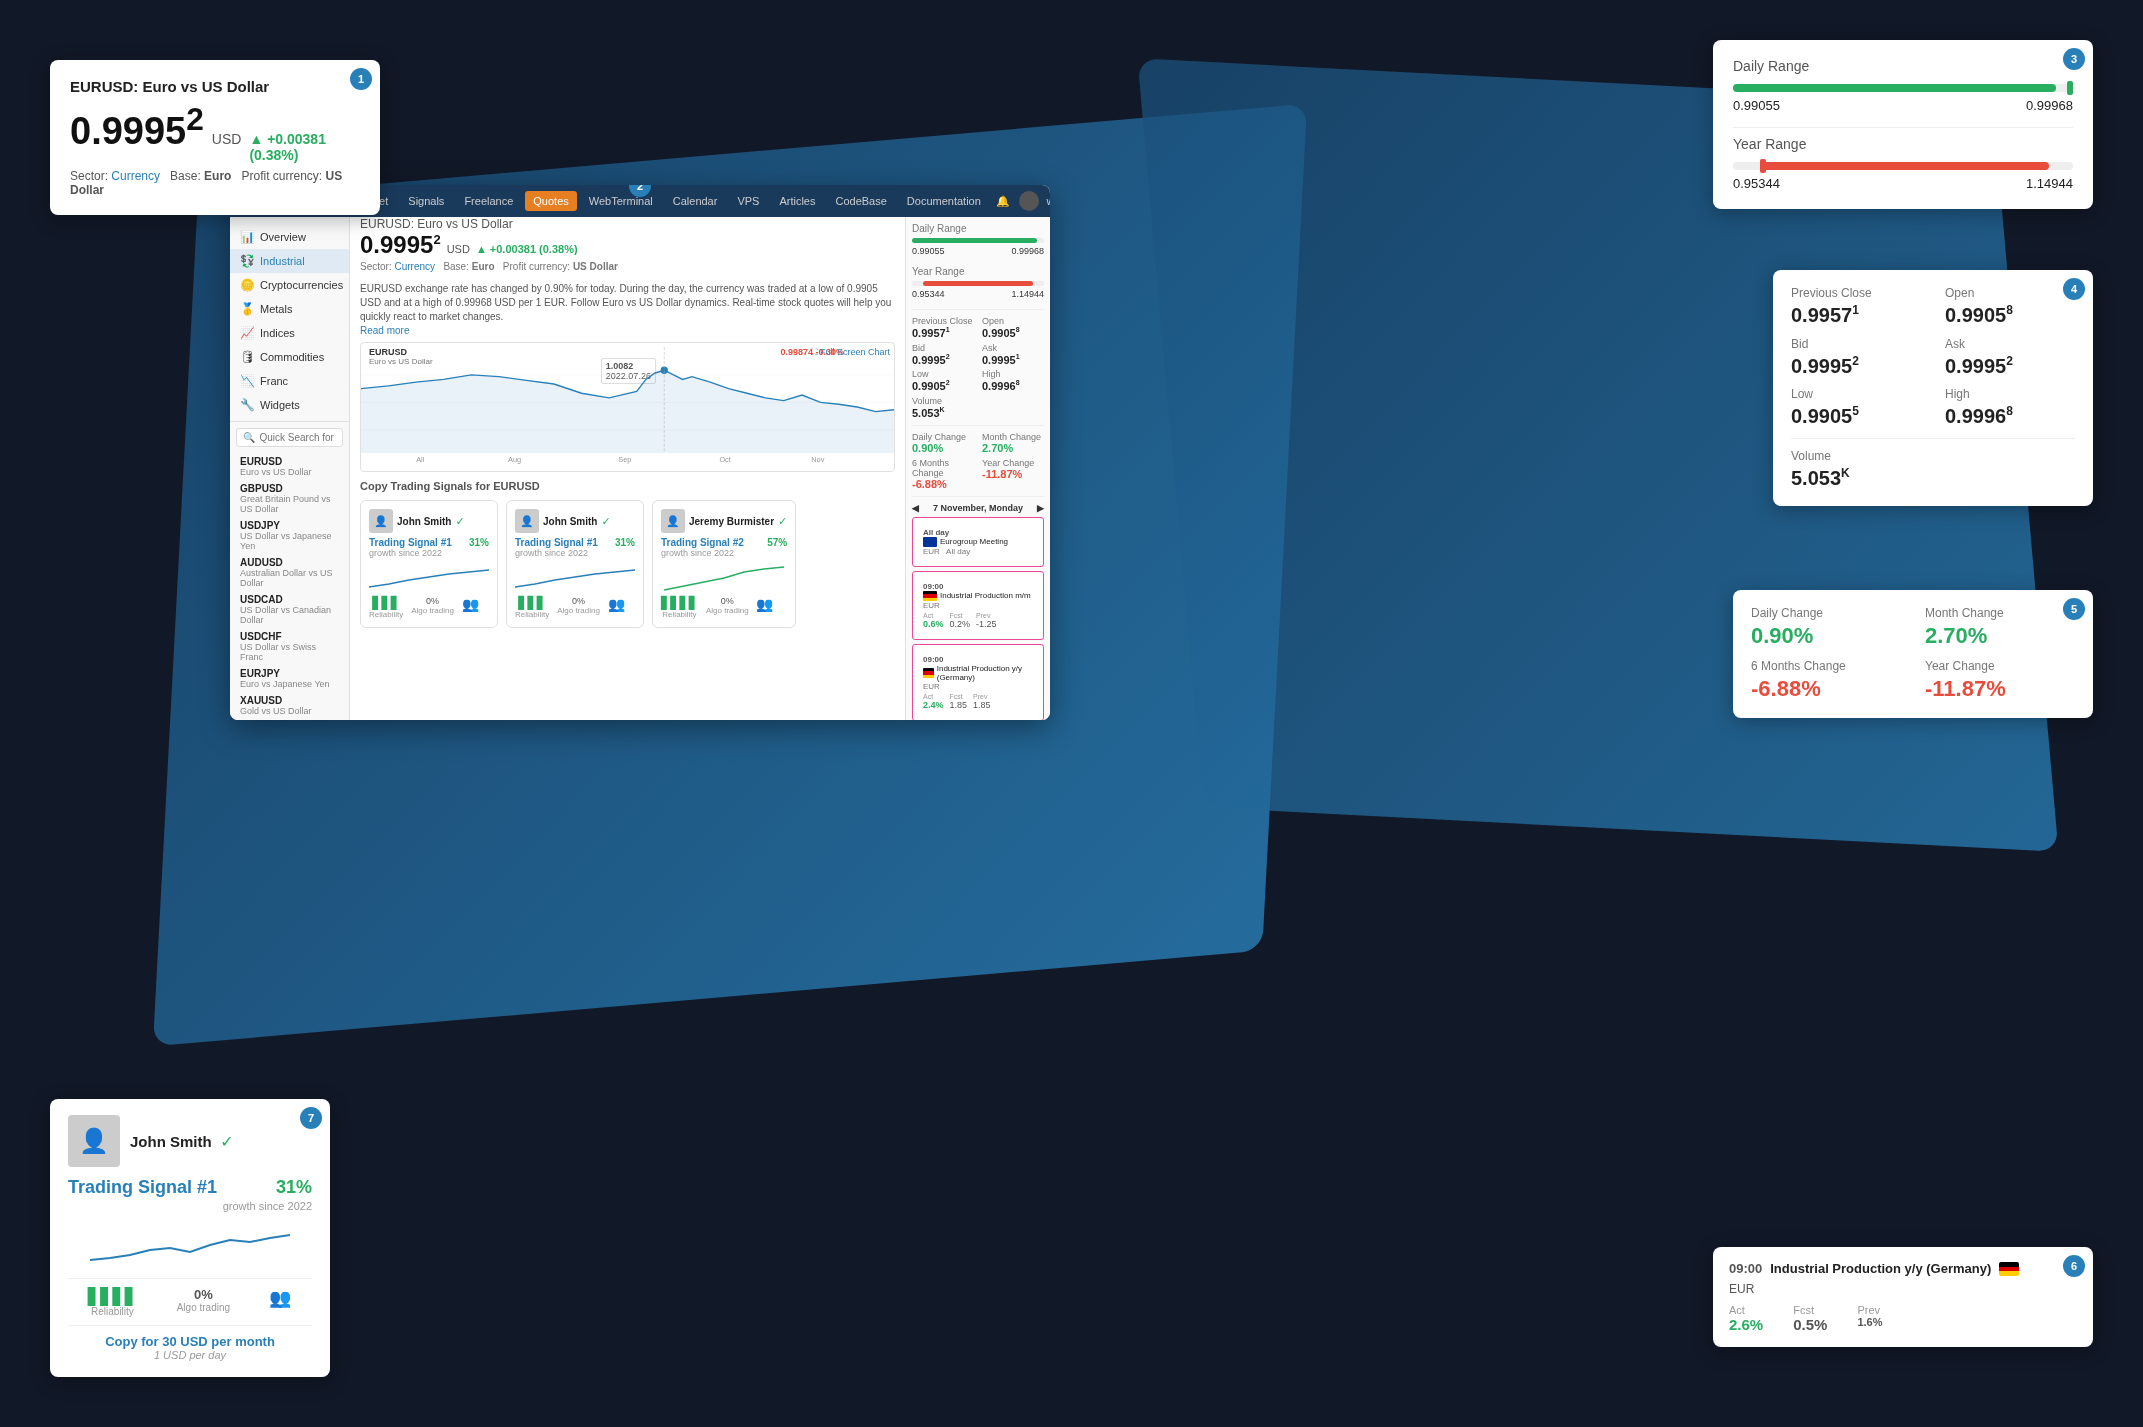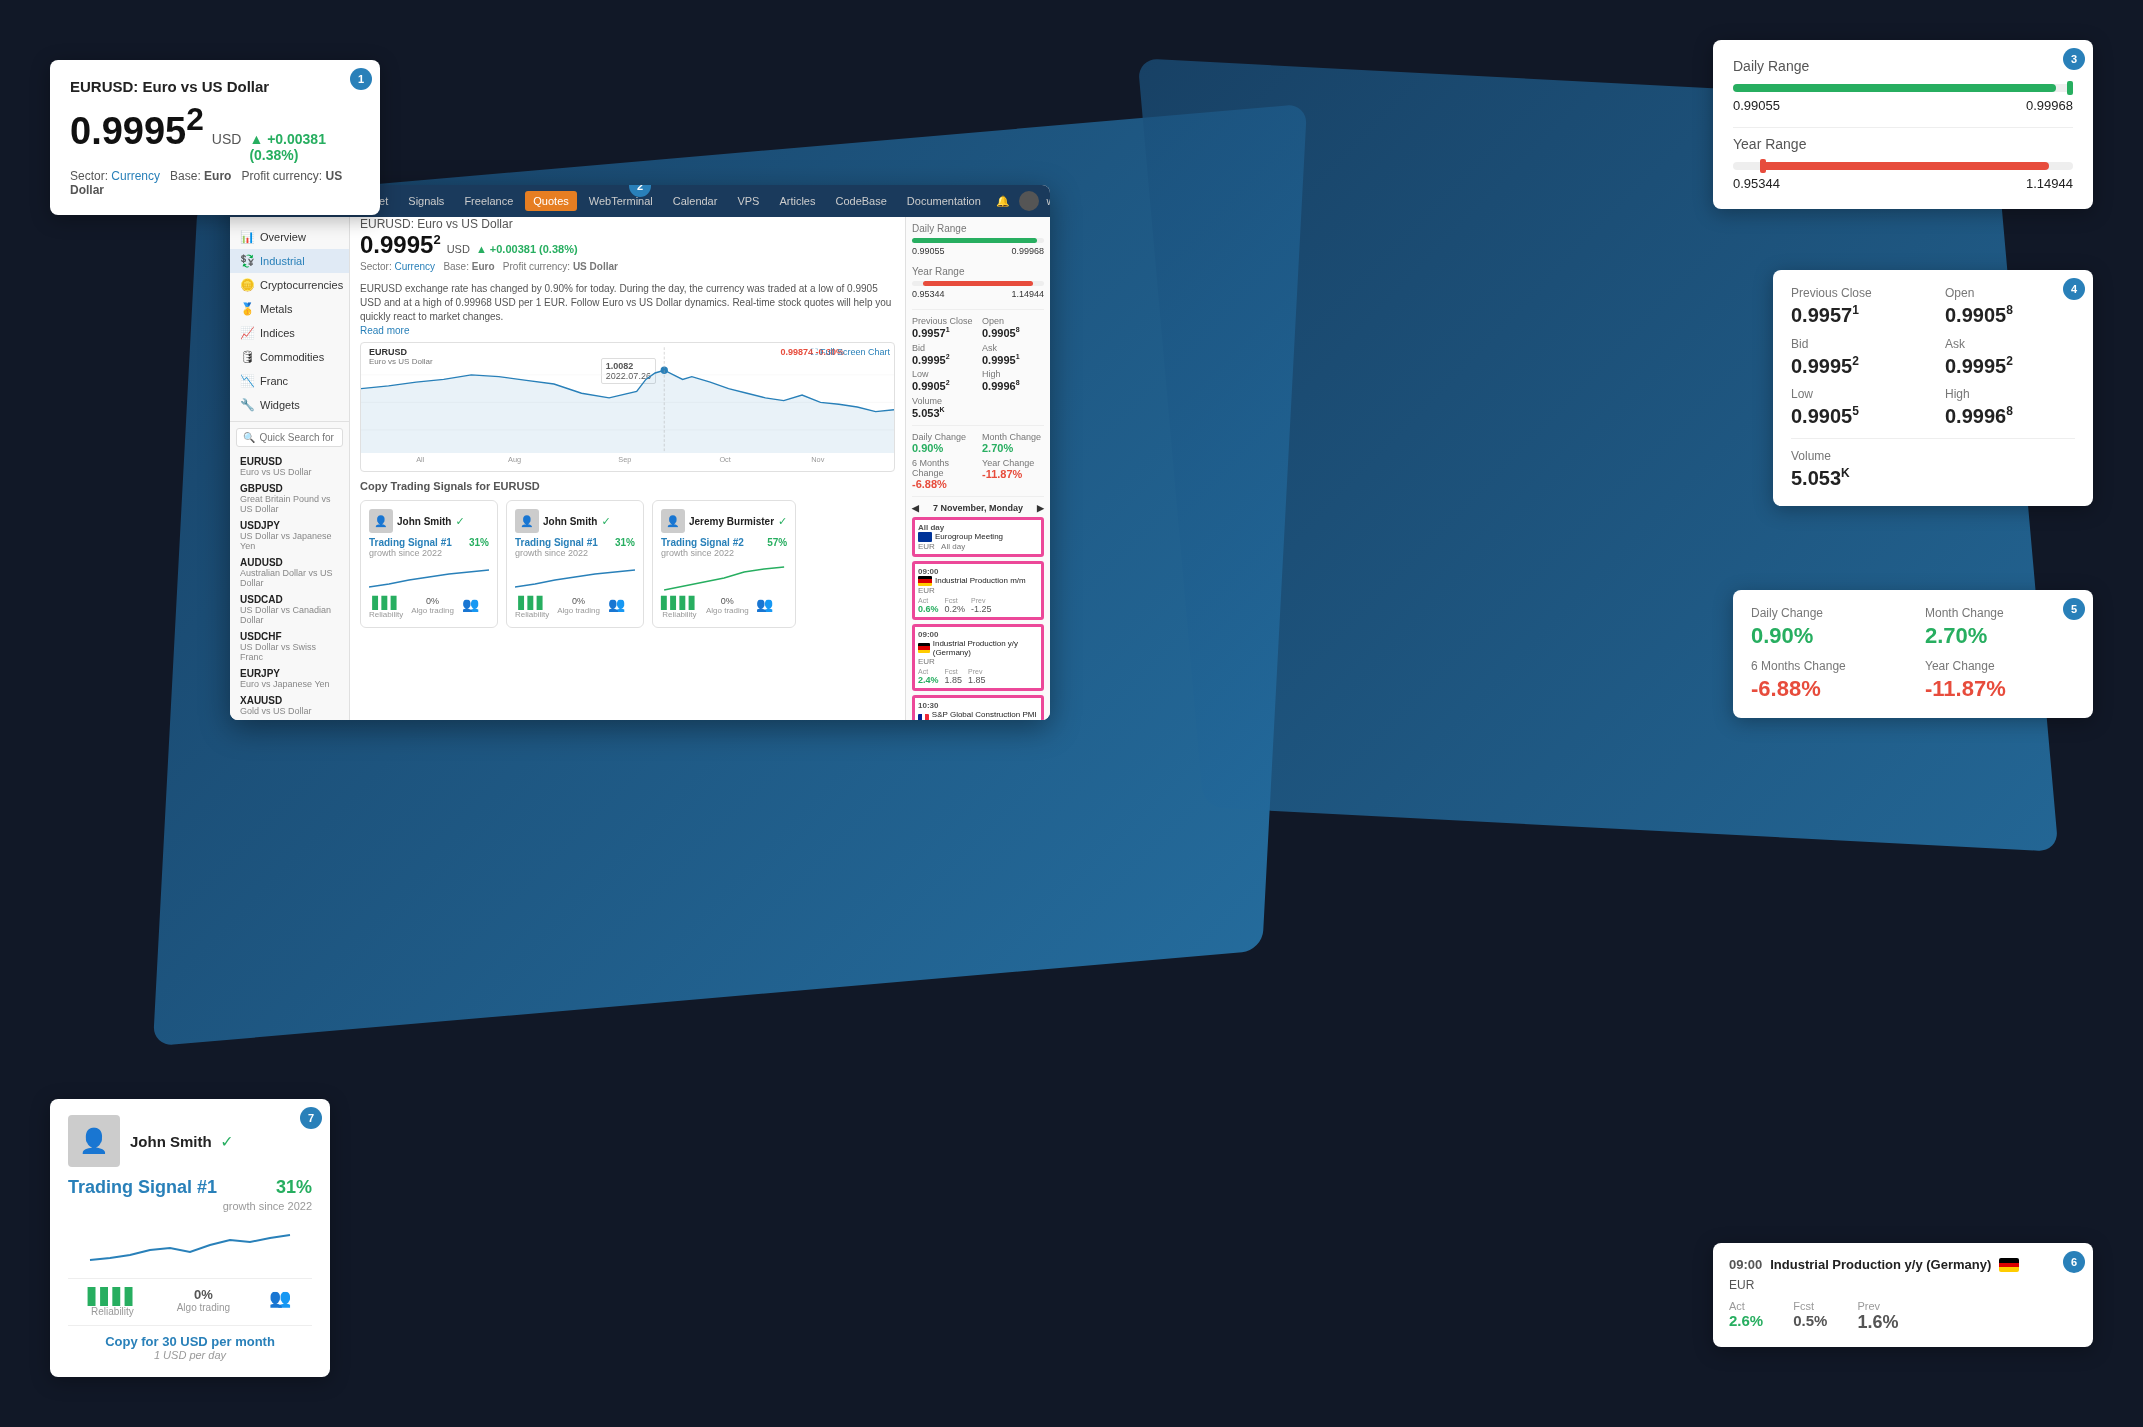--- a/index.html
+++ b/index.html
@@ -267,21 +267,21 @@
     .panel-range-values { display: flex; justify-content: space-between; font-size: 9px; color: #333; }
     .panel-stat-grid { display: grid; grid-template-columns: 1fr 1fr; gap: 4px 8px; }
     .panel-stat-label { font-size: 9px; color: #777; }
     .panel-stat-value { font-size: 11px; font-weight: 600; color: #222; }
     .panel-stat-value sup { font-size: 7px; }
     .panel-change-pos { font-size: 11px; font-weight: 700; color: #27ae60; }
     .panel-change-neg { font-size: 11px; font-weight: 700; color: #e74c3c; }
     .panel-divider { border: none; border-top: 1px solid #eee; margin: 6px 0; }
     .panel-calendar { font-size: 9px; }
     .calendar-header { display: flex; align-items: center; justify-content: space-between; margin-bottom: 4px; color: #333; font-weight: 600; }
-    .calendar-event { display: flex; gap: 4px; margin-bottom: 4px; padding: 3px; background: white; border-radius: 3px; border: 3px solid #ec4899; }
+    .calendar-event { display: flex; gap: 4px; margin-bottom: 4px; padding: 10px; background: white; border-radius: 3px; border: 1px solid #ec4899; }
     .event-time-small { font-size: 8px; color: #555; font-weight: 600; white-space: nowrap; }
     .event-name-small { font-size: 8px; color: #222; }
     .event-currency { font-size: 8px; color: #777; }
     .eu-flag { display: inline-block; width: 14px; height: 10px; background: #003399; border-radius: 1px; vertical-align: middle; }
     .flag-de { display: inline-block; width: 14px; height: 10px; background: linear-gradient(180deg, #000 33%, #d00 33%, #d00 66%, #ffcc00 66%); border-radius: 1px; vertical-align: middle; }
     .flag-fr { display: inline-block; width: 14px; height: 10px; background: linear-gradient(90deg, #002395 33%, white 33%, white 66%, #ED2939 66%); border-radius: 1px; vertical-align: middle; }
 
     
     .num-badge {
       position: absolute;
@@ -413,21 +413,21 @@
     <div>
       <div style="font-size:11px;color:#999;">Act</div>
       <div style="font-size:15px;font-weight:700;color:#27ae60;">2.6%</div>
     </div>
     <div>
       <div style="font-size:11px;color:#999;">Fcst</div>
       <div style="font-size:15px;font-weight:600;color:#555;">0.5%</div>
     </div>
     <div>
       <div style="font-size:11px;color:#999;">Prev</div>
-      <div style="font-size:18px;font-weight:600;color:#555;">1.6%</div>
+      <div style="font-size:11px;font-weight:600;color:#555;">1.6%</div>
     </div>
   </div>
 </div>
 
 <div id="card7" class="card" style="z-index:10;">
   <div class="num-badge" style="top:8px;right:8px;">7</div>
   <div style="display:flex;align-items:center;gap:10px;margin-bottom:10px;">
     <div style="width:52px;height:52px;background:#ccc;border-radius:4px;display:flex;align-items:center;justify-content:center;font-size:24px;color:#888;">👤</div>
     <div>
       <span style="font-size:15px;font-weight:600;color:#222;">John Smith</span>

